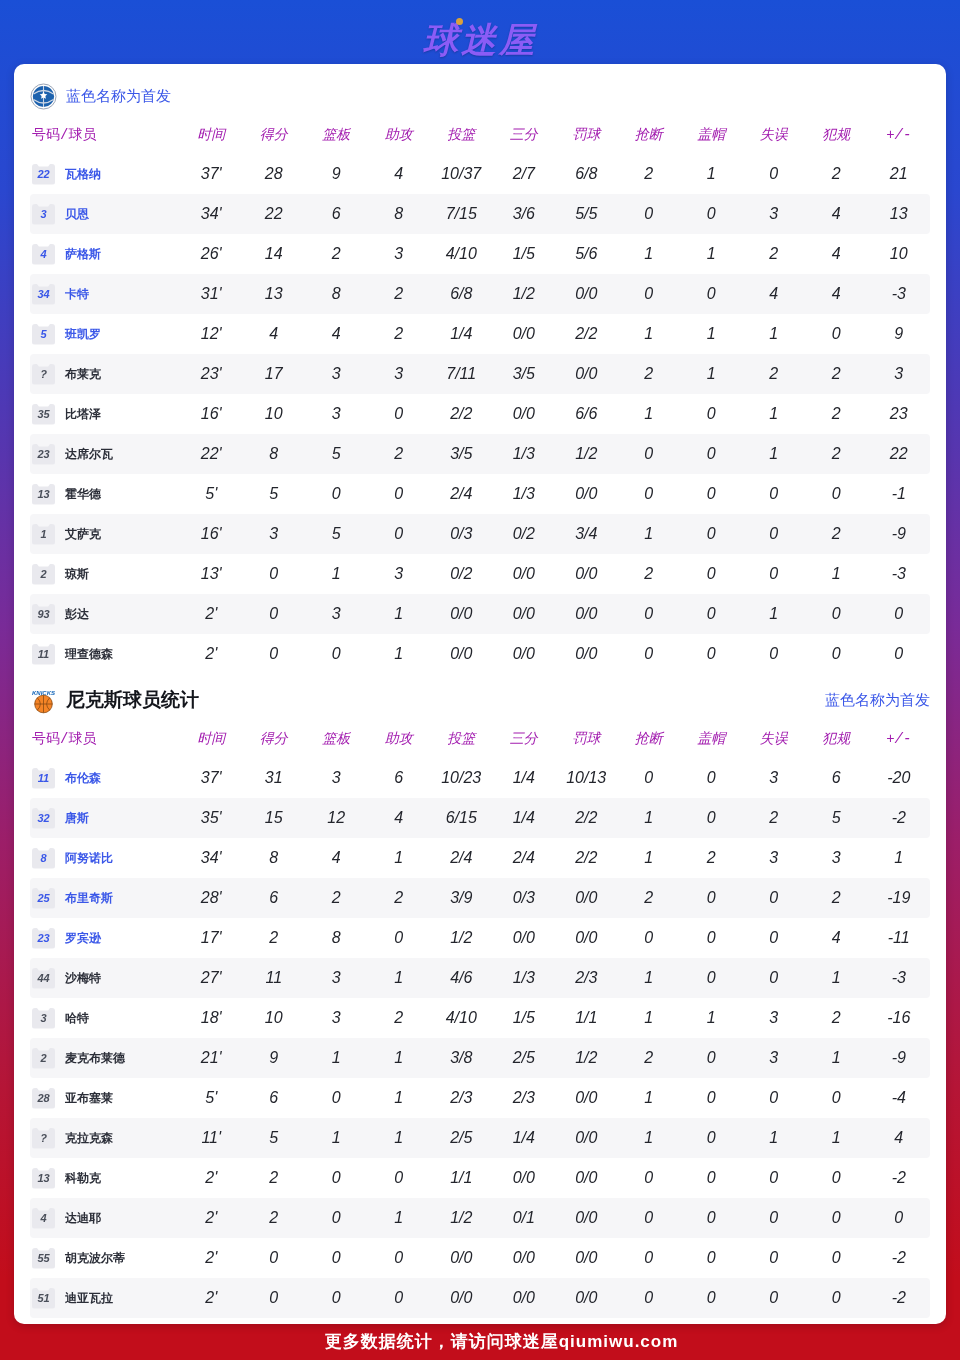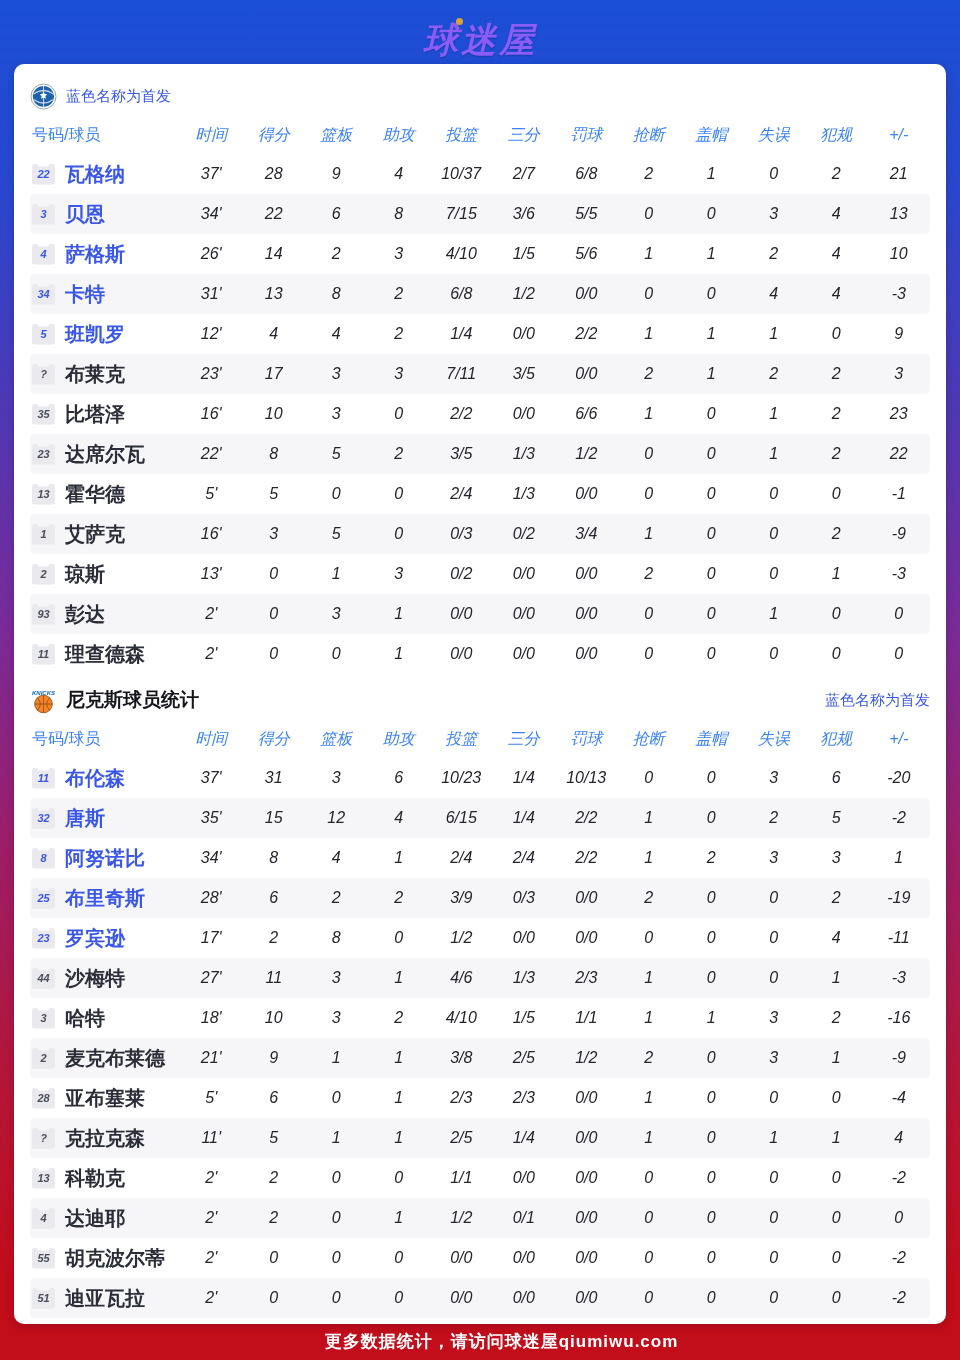--- a/index.html
+++ b/index.html
@@ -27,32 +27,32 @@
   }
   .sec-head{height:40px;display:flex;align-items:center;}
   .sec2{margin-top:6px;}
   .team-logo{width:27px;height:27px;display:inline-flex;margin-right:9px;flex:0 0 auto;}
   .team-logo svg{width:100%;height:100%;}
   .sec-title{margin:0;font-size:19px;font-weight:800;color:#14161c;flex:1 1 auto;}
   .legend{font-size:15px;color:#3a57e8;font-weight:400;}
   
   .thead,.trow{display:grid;grid-template-columns:150px repeat(12,1fr);align-items:center;}
   .thead{height:38px;}
-  .hcell{font-size:16px;color:#3b82f6;text-align:center;font-style:italic;}
+  .hcell{font-size:14px;color:#a21caf;text-align:center;font-style:italic;font-family:Liberation Mono, monospace;}
   .hcell.first{text-align:left;font-style:normal;padding-left:2px;}
   .trow{height:40px;border-radius:4px;}
   .tbody .trow:nth-child(even){background:#f6f6f8;}
   .cell.player{display:flex;align-items:center;padding-left:2px;min-width:0;}
   .badge{
     width:23px;height:21px;background:#e9e9ee;border-radius:3px;margin-right:10px;flex:0 0 auto;
     display:inline-flex;align-items:center;justify-content:center;
     clip-path:polygon(0 0,20% 0,30% 14%,70% 14%,80% 0,100% 0,100% 100%,0 100%);
   }
   .badge .num{font-size:11px;font-weight:700;font-style:italic;color:#4a4f5a;}
-  .pname{font-size:20px;font-weight:600;color:#2b2e38;white-space:nowrap;cursor:pointer;}
+  .pname{font-size:12px;font-weight:600;color:#2b2e38;white-space:nowrap;cursor:pointer;}
   .trow.starter .pname,.trow.starter .badge .num{color:#3a57e8;}
   .cell.stat{font-size:16px;font-style:italic;font-weight:500;color:#23252c;text-align:center;}
   
   .footer{
     position:absolute;left:0;right:0;bottom:0;height:38px;
     display:flex;align-items:center;justify-content:center;padding-left:43px;
   }
   .footer-text{color:#ffffff;font-size:17px;font-weight:700;letter-spacing:1px;}
 </style>
 </head>

